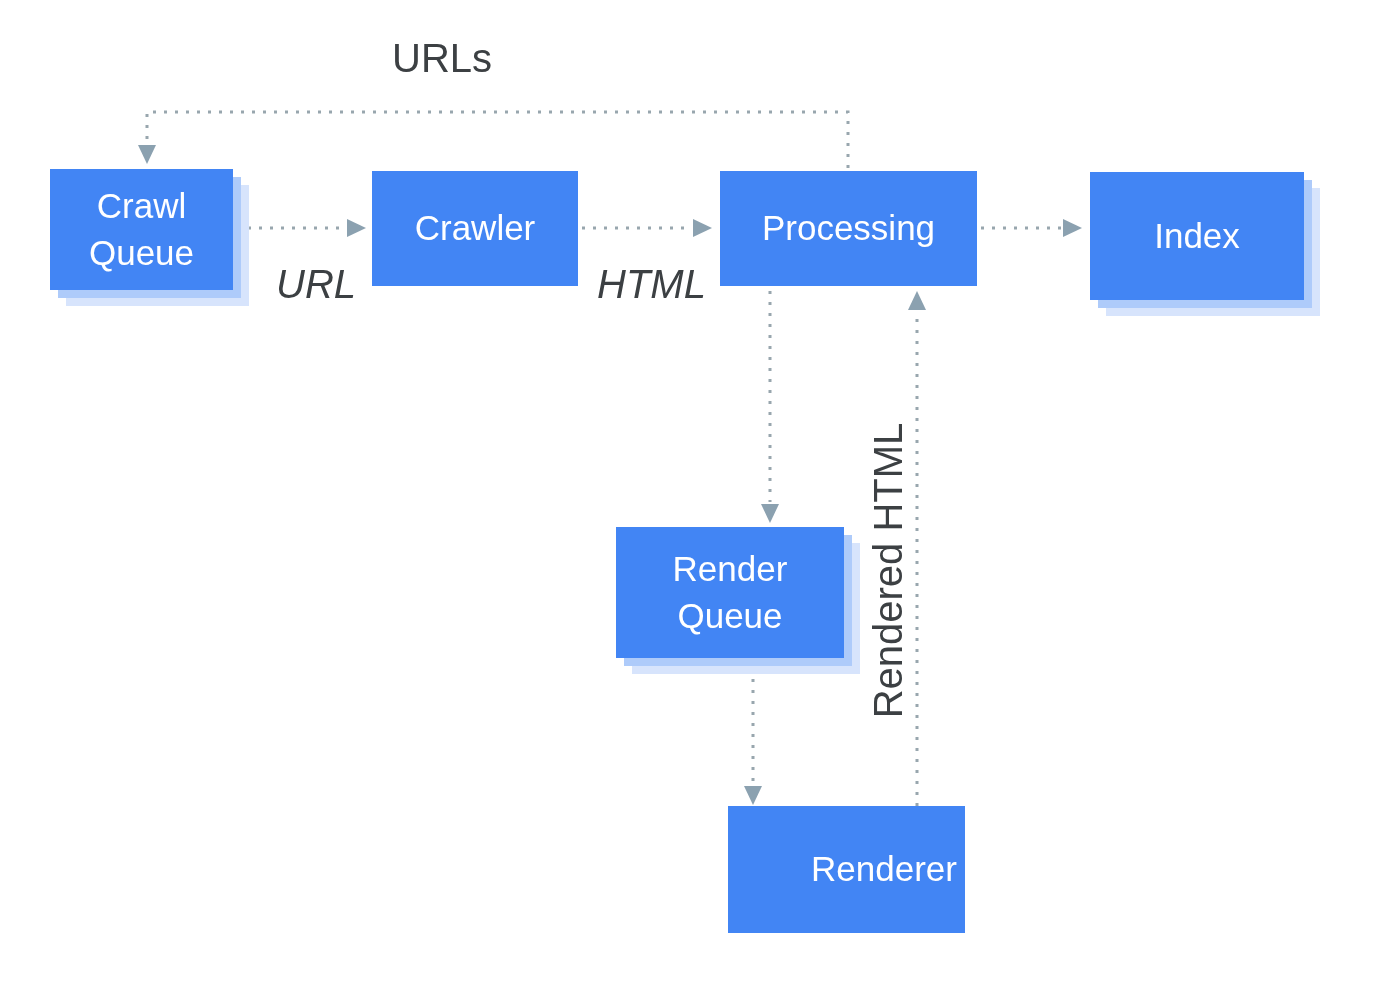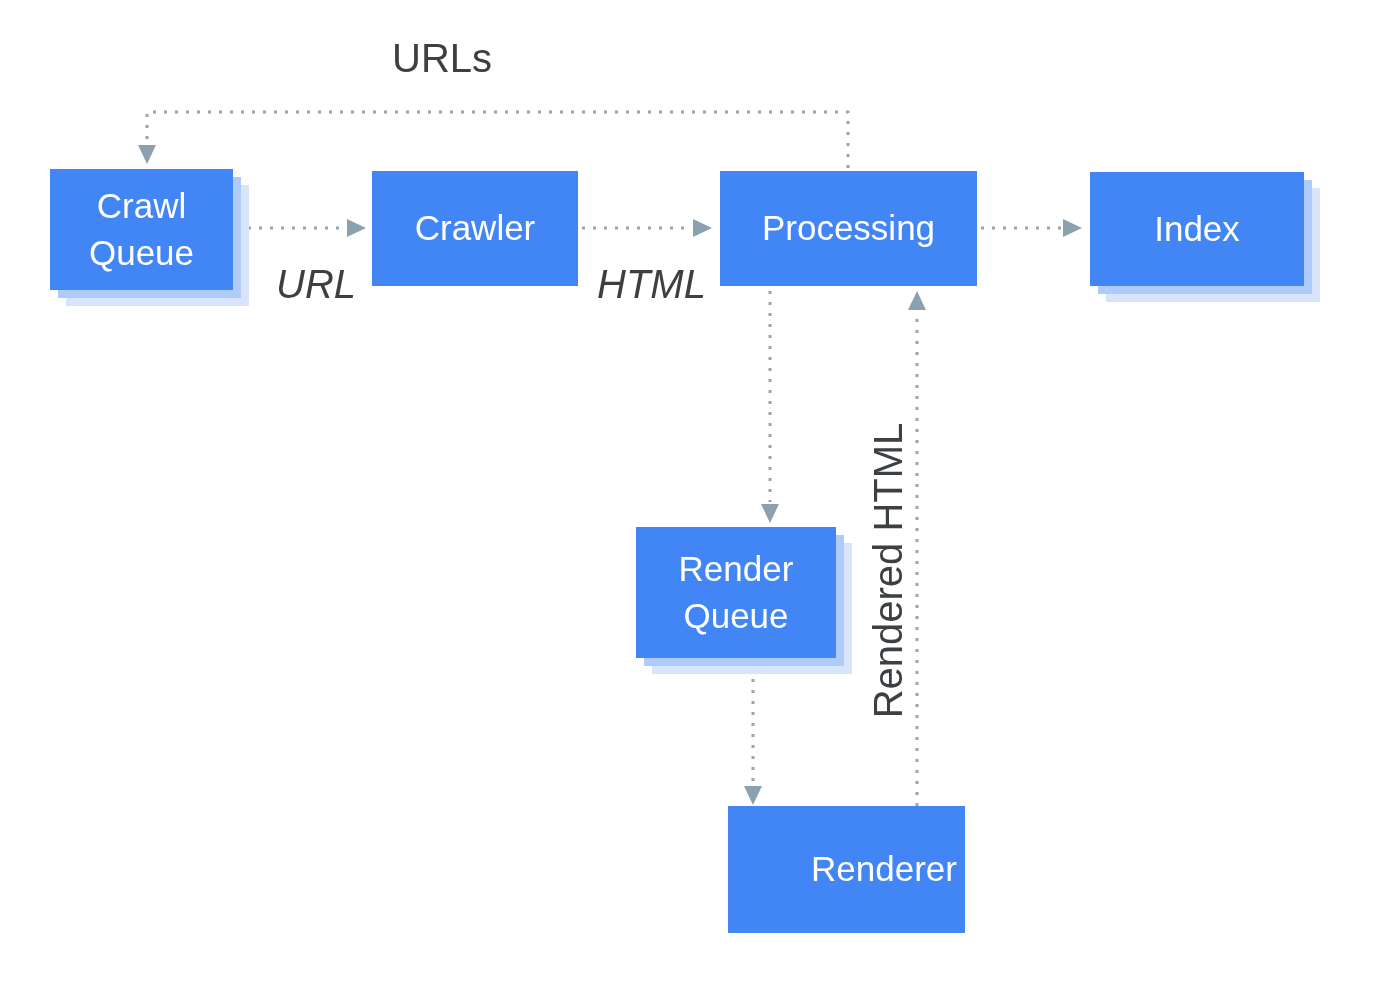--- a/index.html
+++ b/index.html
@@ -57,22 +57,22 @@
   }
   .flow-label.vertical {
     width: 300px;
     text-align: center;
     transform: rotate(-90deg);
   }
   
   .n-crawl-queue  { left: 50px;   top: 169px; width: 183px; height: 121px; }
   .n-crawler      { left: 372px;  top: 171px; width: 206px; height: 115px; }
   .n-processing   { left: 720px;  top: 171px; width: 257px; height: 115px; }
-  .n-index        { left: 1090px; top: 172px; width: 214px; height: 114px; }
-  .n-render-queue { left: 636px;  top: 527px; width: 200px; height: 131px; }
+  .n-index        { left: 1090px; top: 172px; width: 214px; height: 128px; }
+  .n-render-queue { left: 616px;  top: 527px; width: 228px; height: 131px; }
   .n-renderer     { left: 728px;  top: 806px; width: 237px; height: 127px; justify-content: flex-end; }
   
   .l-urls         { left: 392px; top: 36px; }
   .l-url          { left: 276px; top: 262px; font-style: italic; }
   .l-html         { left: 597px; top: 262px; font-style: italic; }
   .l-rendered-html { left: 738px; top: 548px; }
 </style>
 </head>
 <body>
 

